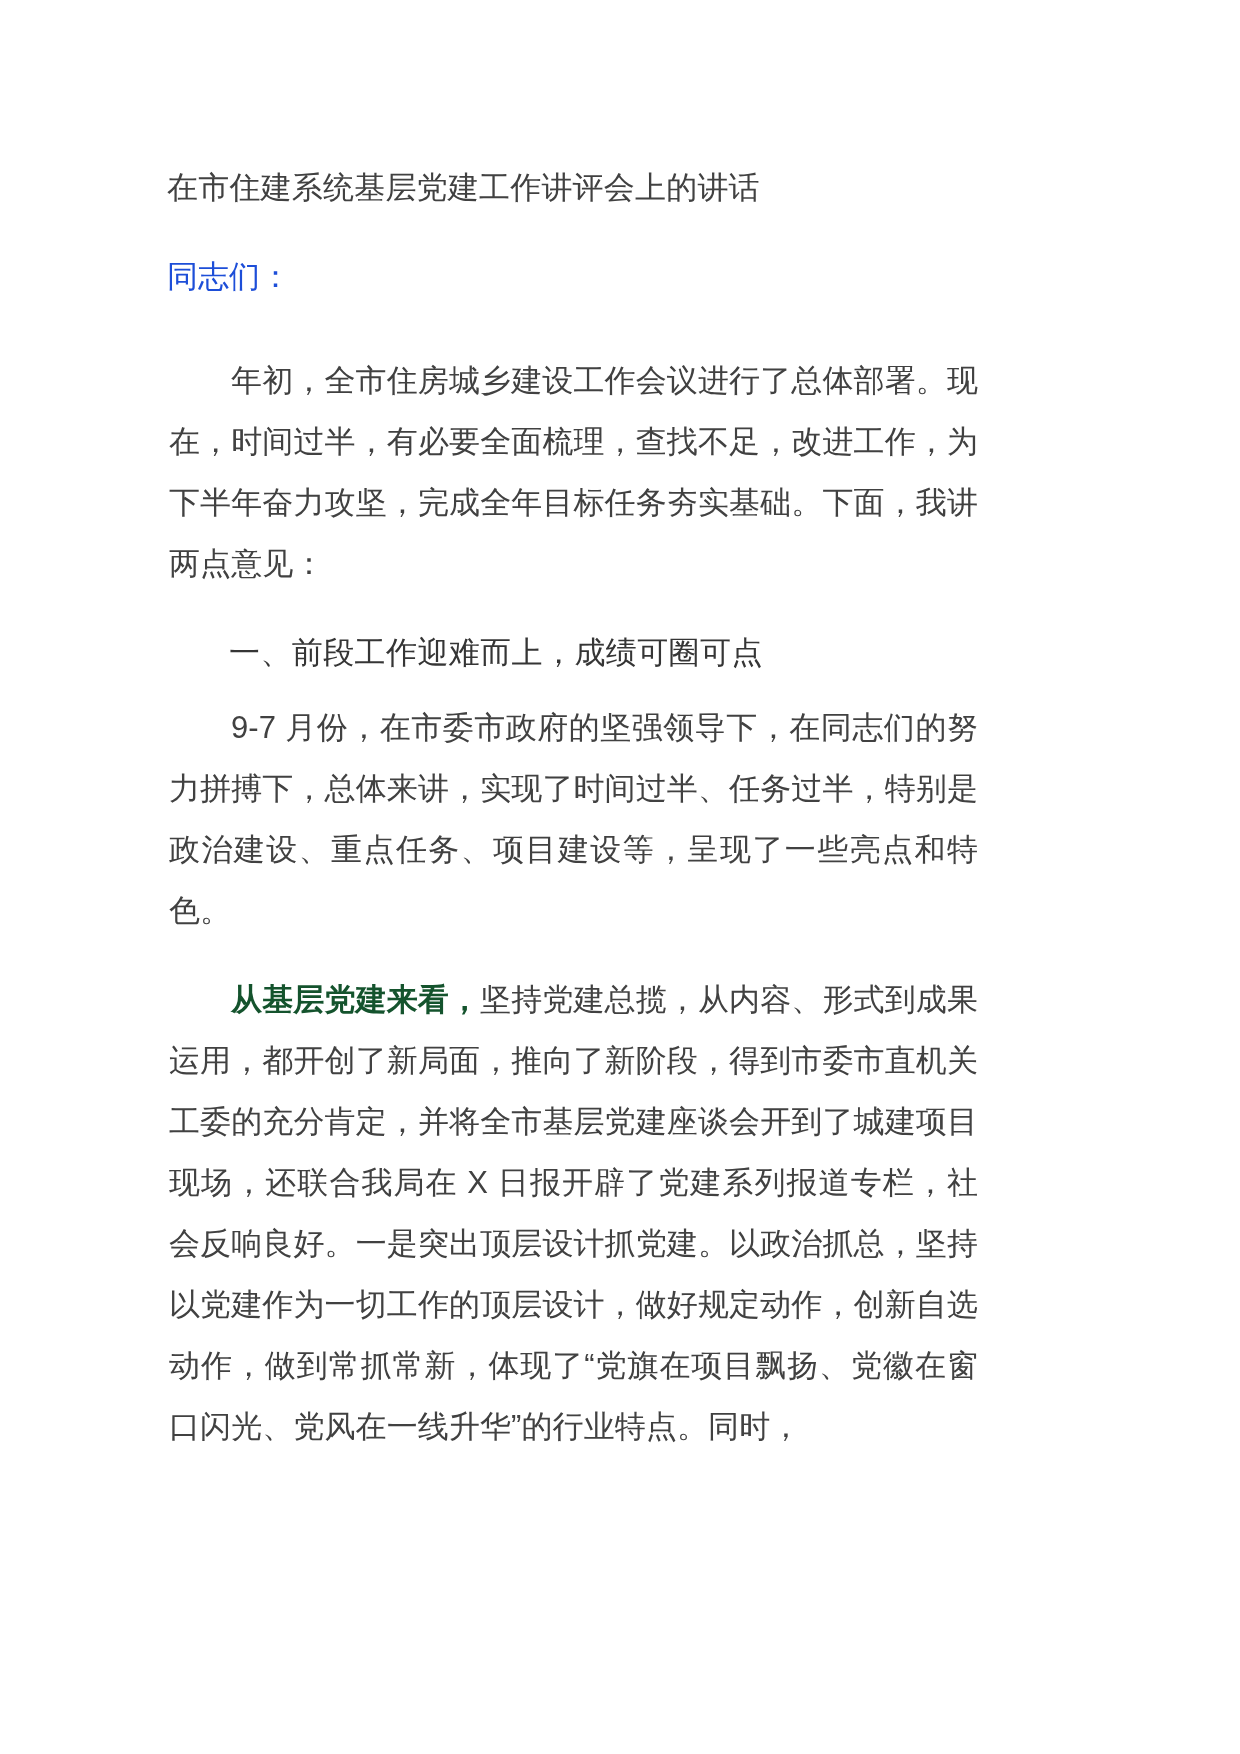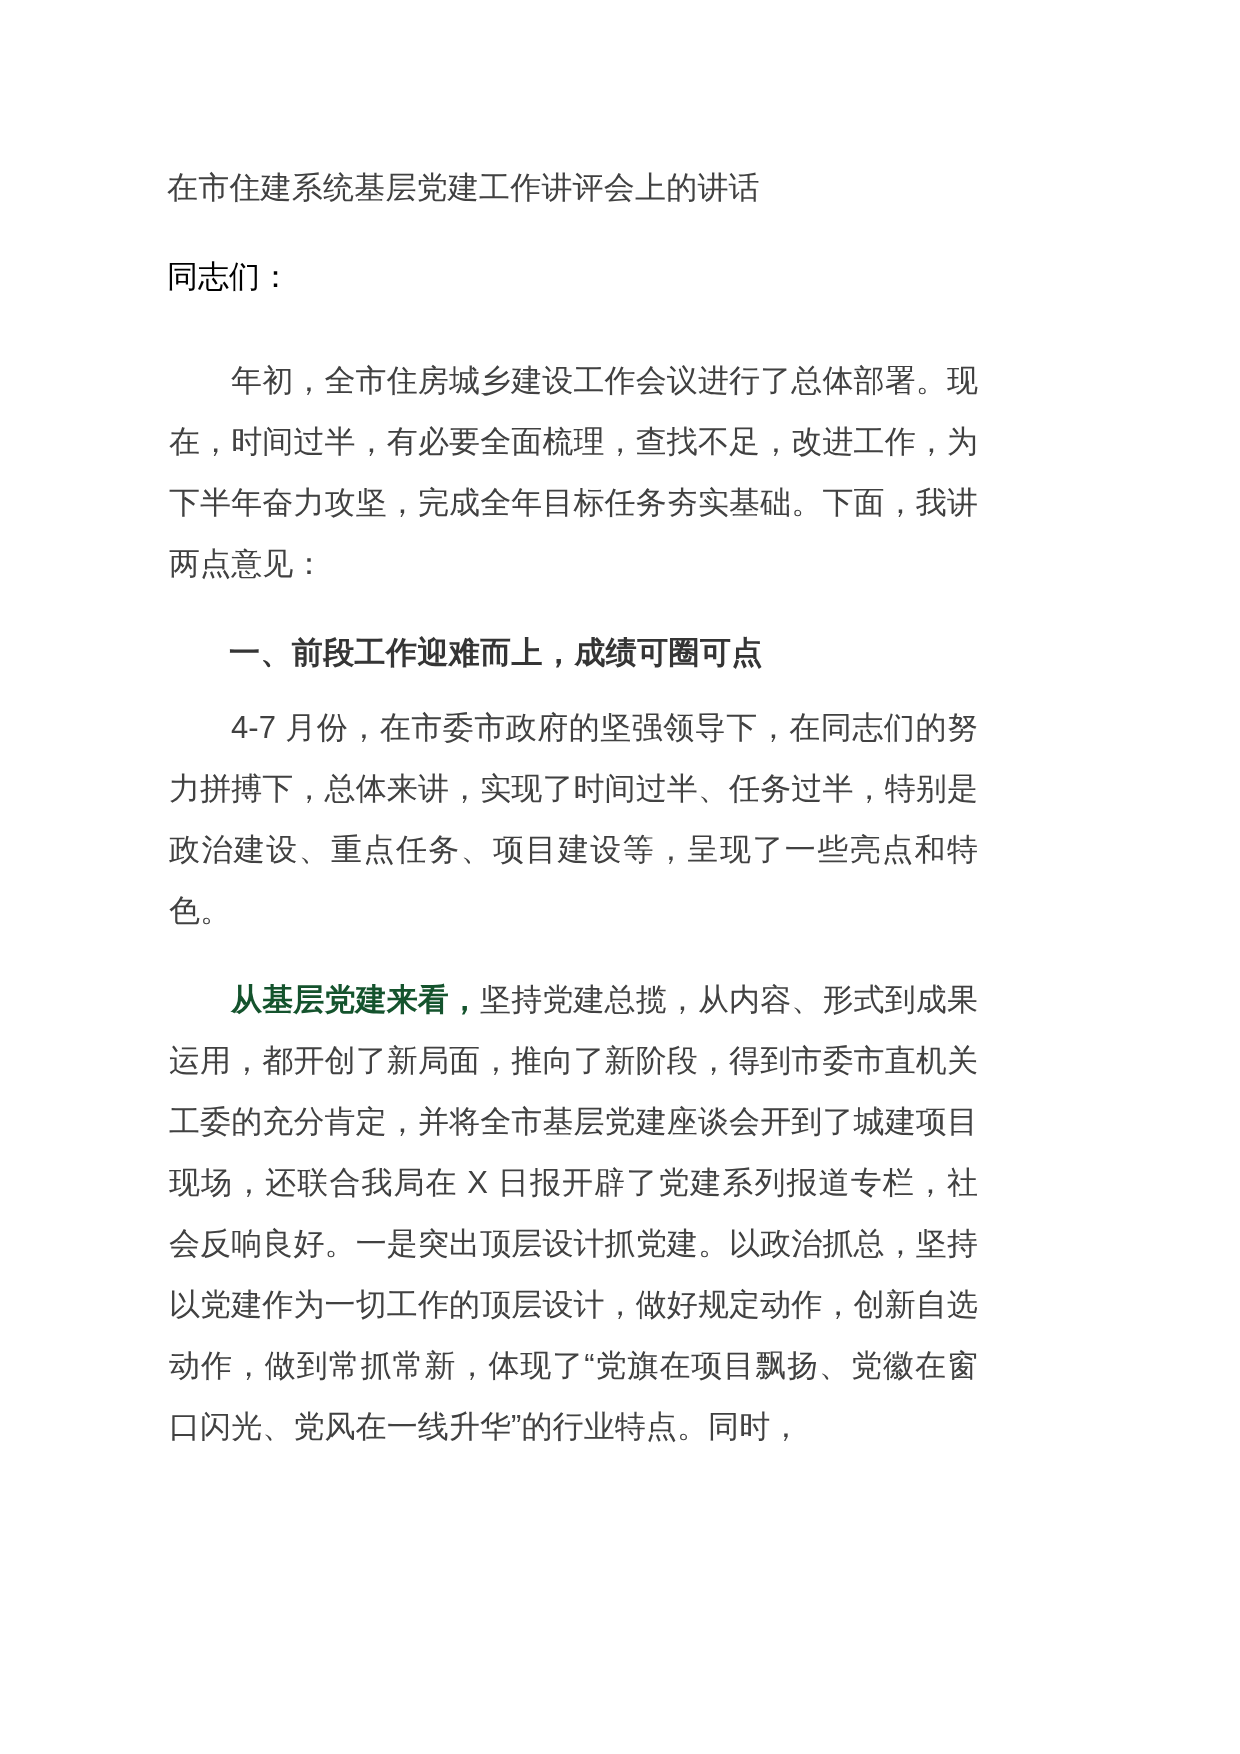--- a/index.html
+++ b/index.html
@@ -27,40 +27,40 @@
     line-height: 1.0;
     color: #414141;
     letter-spacing: 0.2px;
     margin: 0 0 58px 0;
     font-weight: 400;
     white-space: nowrap;
   }
   .salutation {
     font-size: 31px;
     line-height: 1.0;
-    color: #000000;
+    color: #1d4ed8;
     margin: 16px 0 58px 0;
     font-weight: 400;
   }
   p.body-para {
     font-size: 31px;
     line-height: 61px;
     color: #414141;
     margin: 0 0 28px 2px;
     text-indent: 62px;
     text-align: justify;
     text-justify: inter-ideograph;
     letter-spacing: 0.1px;
     font-weight: 400;
   }
   h2.section-heading {
     font-size: 31px;
     line-height: 61px;
     color: #353535;
-    font-weight: bold;
+    font-weight: normal;
     margin: 18px 0 14px 0;
     text-indent: 62px;
     letter-spacing: 0.4px;
   }
   .lead-bold {
     font-weight: bold;
     color: #14532d;
   }
 </style>
 </head>
@@ -69,17 +69,17 @@
 <div class="page">
 
   <div class="doc-title">在市住建系统基层党建工作讲评会上的讲话</div>
 
   <div class="salutation">同志们：</div>
 
   <p class="body-para">年初，全市住房城乡建设工作会议进行了总体部署。现在，时间过半，有必要全面梳理，查找不足，改进工作，为下半年奋力攻坚，完成全年目标任务夯实基础。下面，我讲两点意见：</p>
 
   <h2 class="section-heading">一、前段工作迎难而上，成绩可圈可点</h2>
 
-  <p class="body-para">4-7 月份，在市委市政府的坚强领导下，在同志们的努力拼搏下，总体来讲，实现了时间过半、任务过半，特别是政治建设、重点任务、项目建设等，呈现了一些亮点和特色。</p>
+  <p class="body-para">9-7 月份，在市委市政府的坚强领导下，在同志们的努力拼搏下，总体来讲，实现了时间过半、任务过半，特别是政治建设、重点任务、项目建设等，呈现了一些亮点和特色。</p>
 
   <p class="body-para"><span class="lead-bold">从基层党建来看，</span><span>坚持党建总揽，从内容、形式到成果运用，都开创了新局面，推向了新阶段，得到市委市直机关工委的充分肯定，并将全市基层党建座谈会开到了城建项目现场，还联合我局在 X 日报开辟了党建系列报道专栏，社会反响良好。一是突出顶层设计抓党建。以政治抓总，坚持以党建作为一切工作的顶层设计，做好规定动作，创新自选动作，做到常抓常新，体现了“党旗在项目飘扬、党徽在窗口闪光、党风在一线升华”的行业特点。同时，</span></p>
 
 </div>
 
 </body></html>

